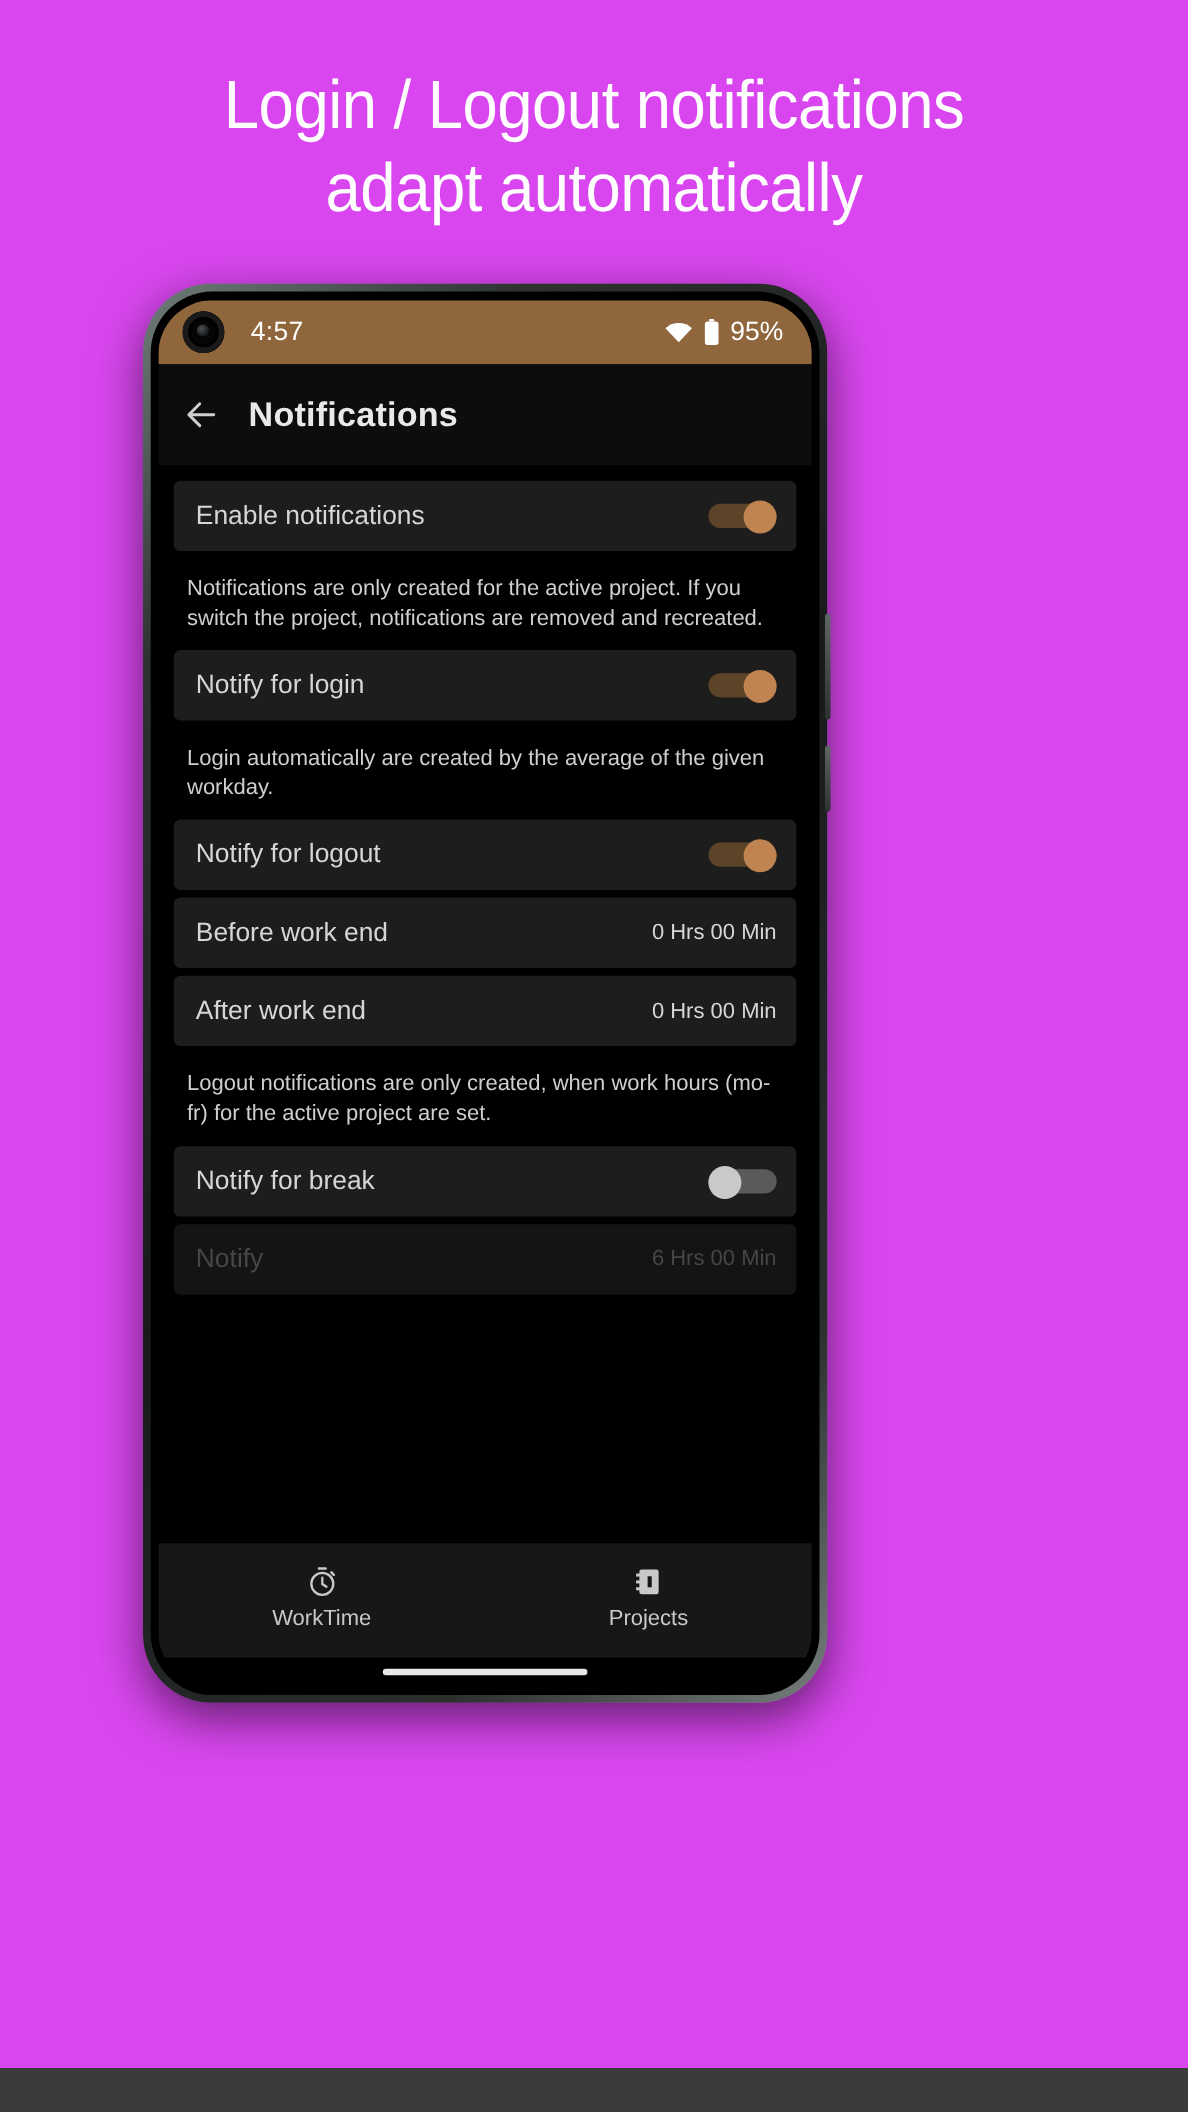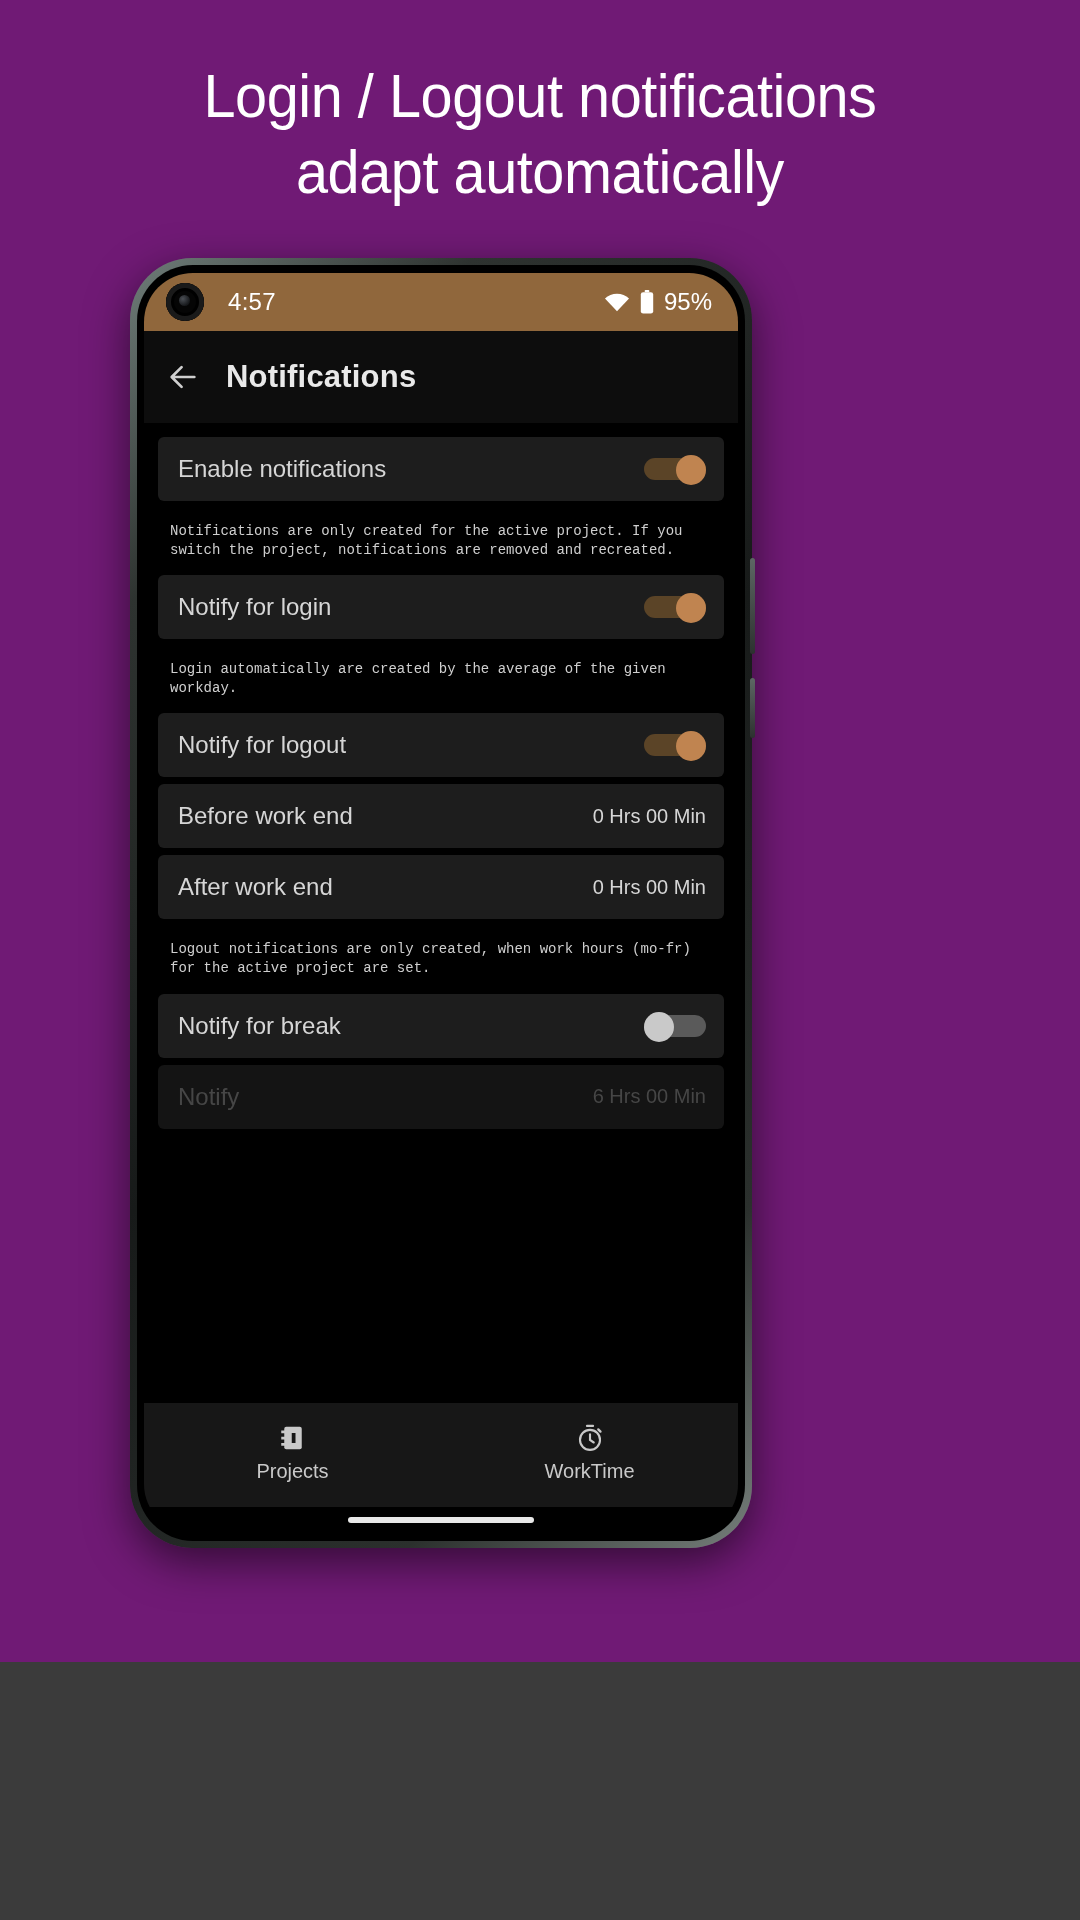--- a/index.html
+++ b/index.html
@@ -2,21 +2,21 @@
 <html><head>
 <meta charset="utf-8">
 <style>
   * { box-sizing: border-box; margin: 0; padding: 0; }
   html, body {
     width: 1080px; height: 1920px;
     background: #3b3b3b;
     font-family: "Liberation Sans", sans-serif;
     overflow: hidden;
   }
-  .page { position: relative; width: 1080px; height: 1662px; background: #701a75; }
+  .page { position: relative; width: 1080px; height: 1880px; background: #d946ef; }
 
   
   .headline {
     position: absolute; top: 58px; left: 0; width: 1080px;
     text-align: center; color: #ffffff;
     font-size: 62px; line-height: 1.22; font-weight: 400;
     letter-spacing: -0.5px;
     font-family: "Liberation Sans Narrow", "Liberation Sans", sans-serif;
     transform: scaleX(0.93); transform-origin: center top;
   }
@@ -89,23 +89,22 @@
     background: #1d1d1d; border-radius: 6px;
     height: 64px; display: flex; align-items: center;
     padding: 0 18px 0 20px; margin-bottom: 7px;
   }
   .row .label { color: #d6d6d6; font-size: 24px; }
   .row .value { margin-left: auto; color: #d6d6d6; font-size: 20px; }
   .row.disabled { background: #141414; }
   .row.disabled .label, .row.disabled .value { color: #464646; }
 
   .hint {
-    color: #cfcfcf; font-size: 14px; line-height: 1.33;
+    color: #cfcfcf; font-size: 20px; line-height: 1.33;
     padding: 14px 10px 16px 12px;
-    font-family: Liberation Mono, monospace;
   }
 
   
   .switch { margin-left: auto; position: relative; width: 62px; height: 28px; flex:0 0 auto; }
   .switch .track {
     position: absolute; left: 0; top: 3px; width: 62px; height: 22px;
     border-radius: 11px; background: #5b4427;
   }
   .switch .knob {
     position: absolute; top: 0; left: 32px; width: 30px; height: 30px;
@@ -221,42 +220,42 @@
           </div>
 
           <div class="row disabled">
             <span class="label">Notify</span>
             <span class="value">6 Hrs 00 Min</span>
           </div>
 
         </div>
 
         <div class="bottomnav">
+
+          <div class="navitem">
+            <svg class="nav-ico" viewBox="0 0 24 24">
+              <circle cx="12" cy="13.5" r="8" fill="none" stroke="#c9c9c9" stroke-width="1.7"></circle>
+              <path d="M12 9v4.6l3 2" fill="none" stroke="#c9c9c9" stroke-width="1.7" stroke-linecap="round"></path>
+              <path d="M9.6 2.3h4.8" stroke="#c9c9c9" stroke-width="1.8" stroke-linecap="round"></path>
+              <path d="M18.6 5.1l1.8 1.8" stroke="#c9c9c9" stroke-width="1.8" stroke-linecap="round"></path>
+            </svg>
+            <span class="nav-label">WorkTime</span>
+          </div>
 
           <div class="navitem">
             <svg class="nav-ico" viewBox="0 0 24 24">
               <rect x="5" y="3" width="14" height="18" rx="1.6" fill="#c9c9c9"></rect>
               <rect x="2.6" y="6" width="3" height="2.2" fill="#c9c9c9"></rect>
               <rect x="2.6" y="11" width="3" height="2.2" fill="#c9c9c9"></rect>
               <rect x="2.6" y="16" width="3" height="2.2" fill="#c9c9c9"></rect>
               <rect x="11" y="8" width="3" height="8" fill="#171717"></rect>
             </svg>
             <span class="nav-label">Projects</span>
           </div>
 
-          <div class="navitem">
-            <svg class="nav-ico" viewBox="0 0 24 24">
-              <circle cx="12" cy="13.5" r="8" fill="none" stroke="#c9c9c9" stroke-width="1.7"></circle>
-              <path d="M12 9v4.6l3 2" fill="none" stroke="#c9c9c9" stroke-width="1.7" stroke-linecap="round"></path>
-              <path d="M9.6 2.3h4.8" stroke="#c9c9c9" stroke-width="1.8" stroke-linecap="round"></path>
-              <path d="M18.6 5.1l1.8 1.8" stroke="#c9c9c9" stroke-width="1.8" stroke-linecap="round"></path>
-            </svg>
-            <span class="nav-label">WorkTime</span>
-          </div>
-
 
 
         </div>
 
         <div class="homebar">
           <div class="pill"></div>
         </div>
 
       </div>
     </div>

